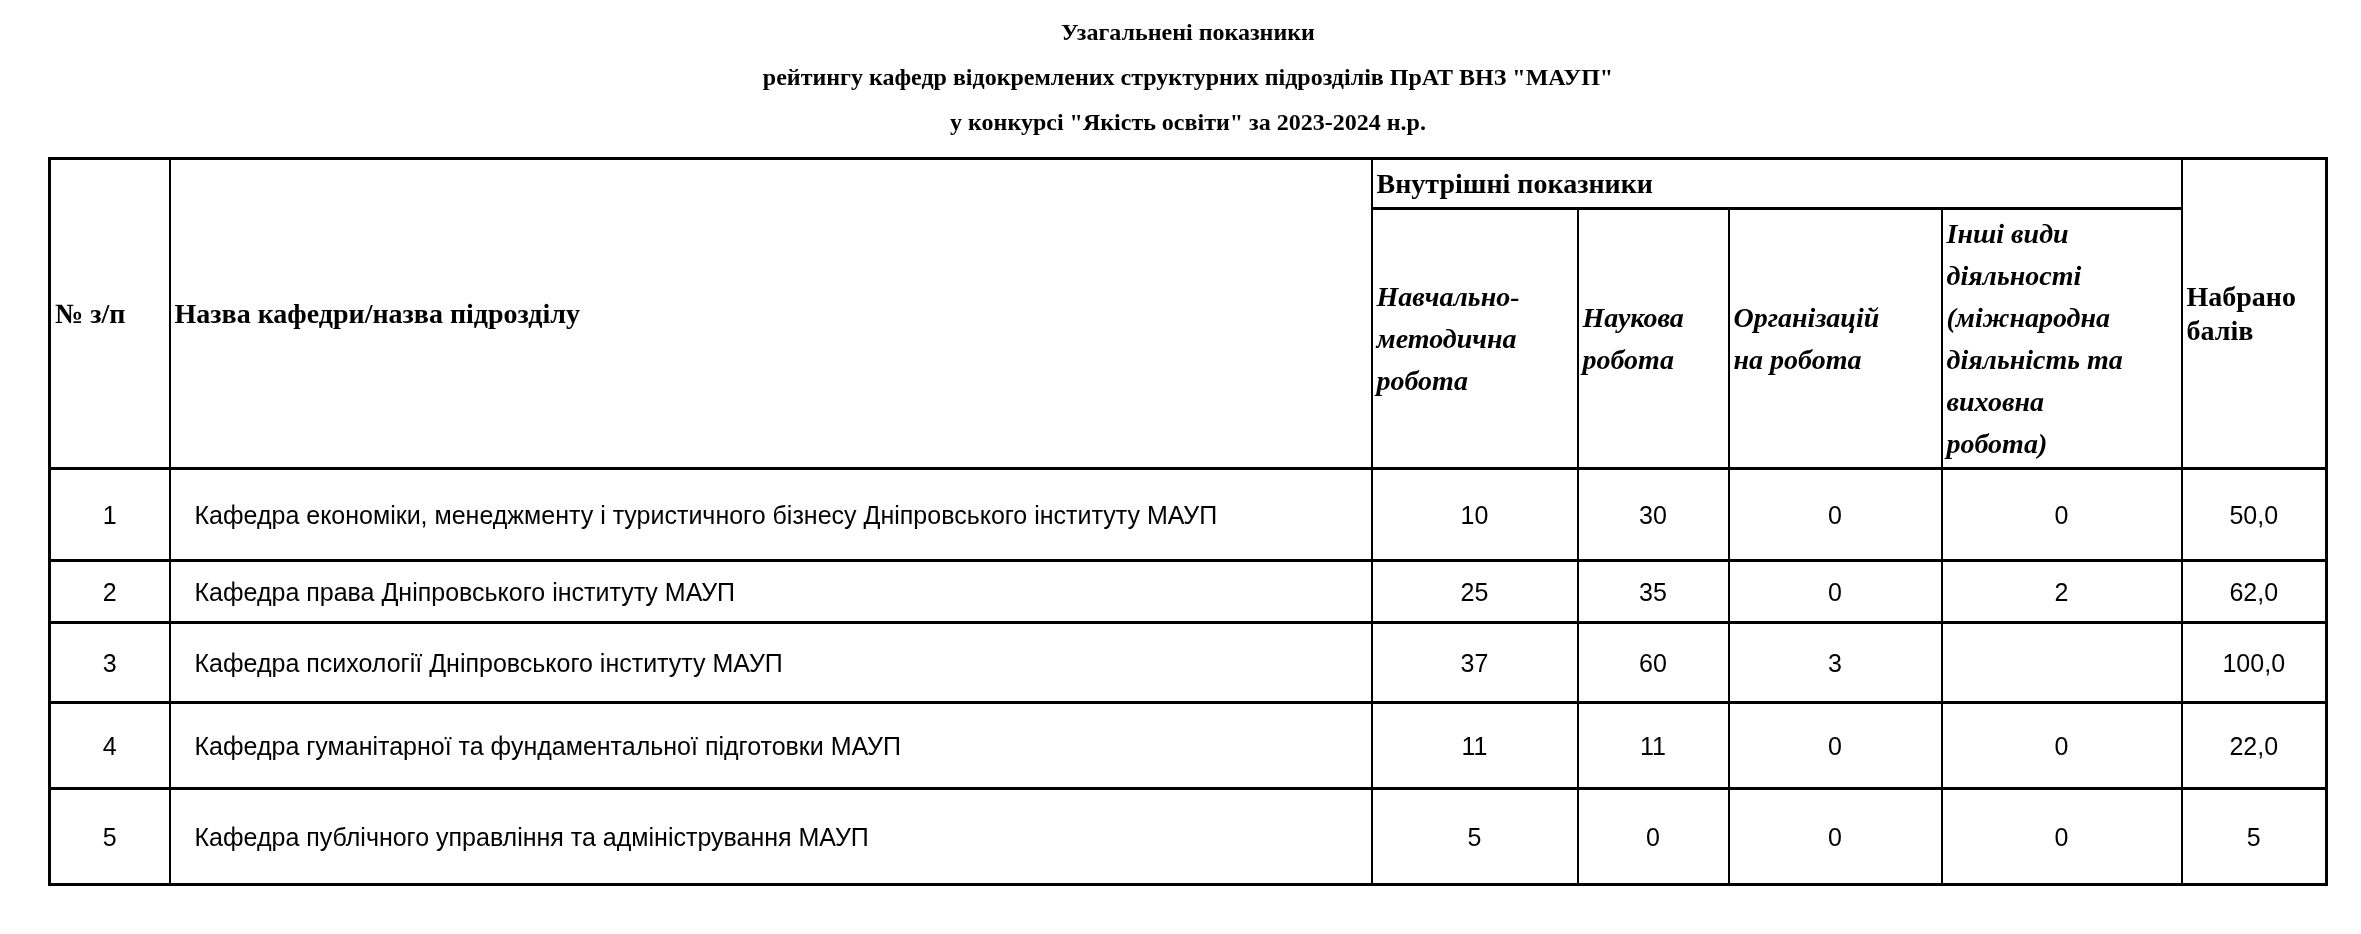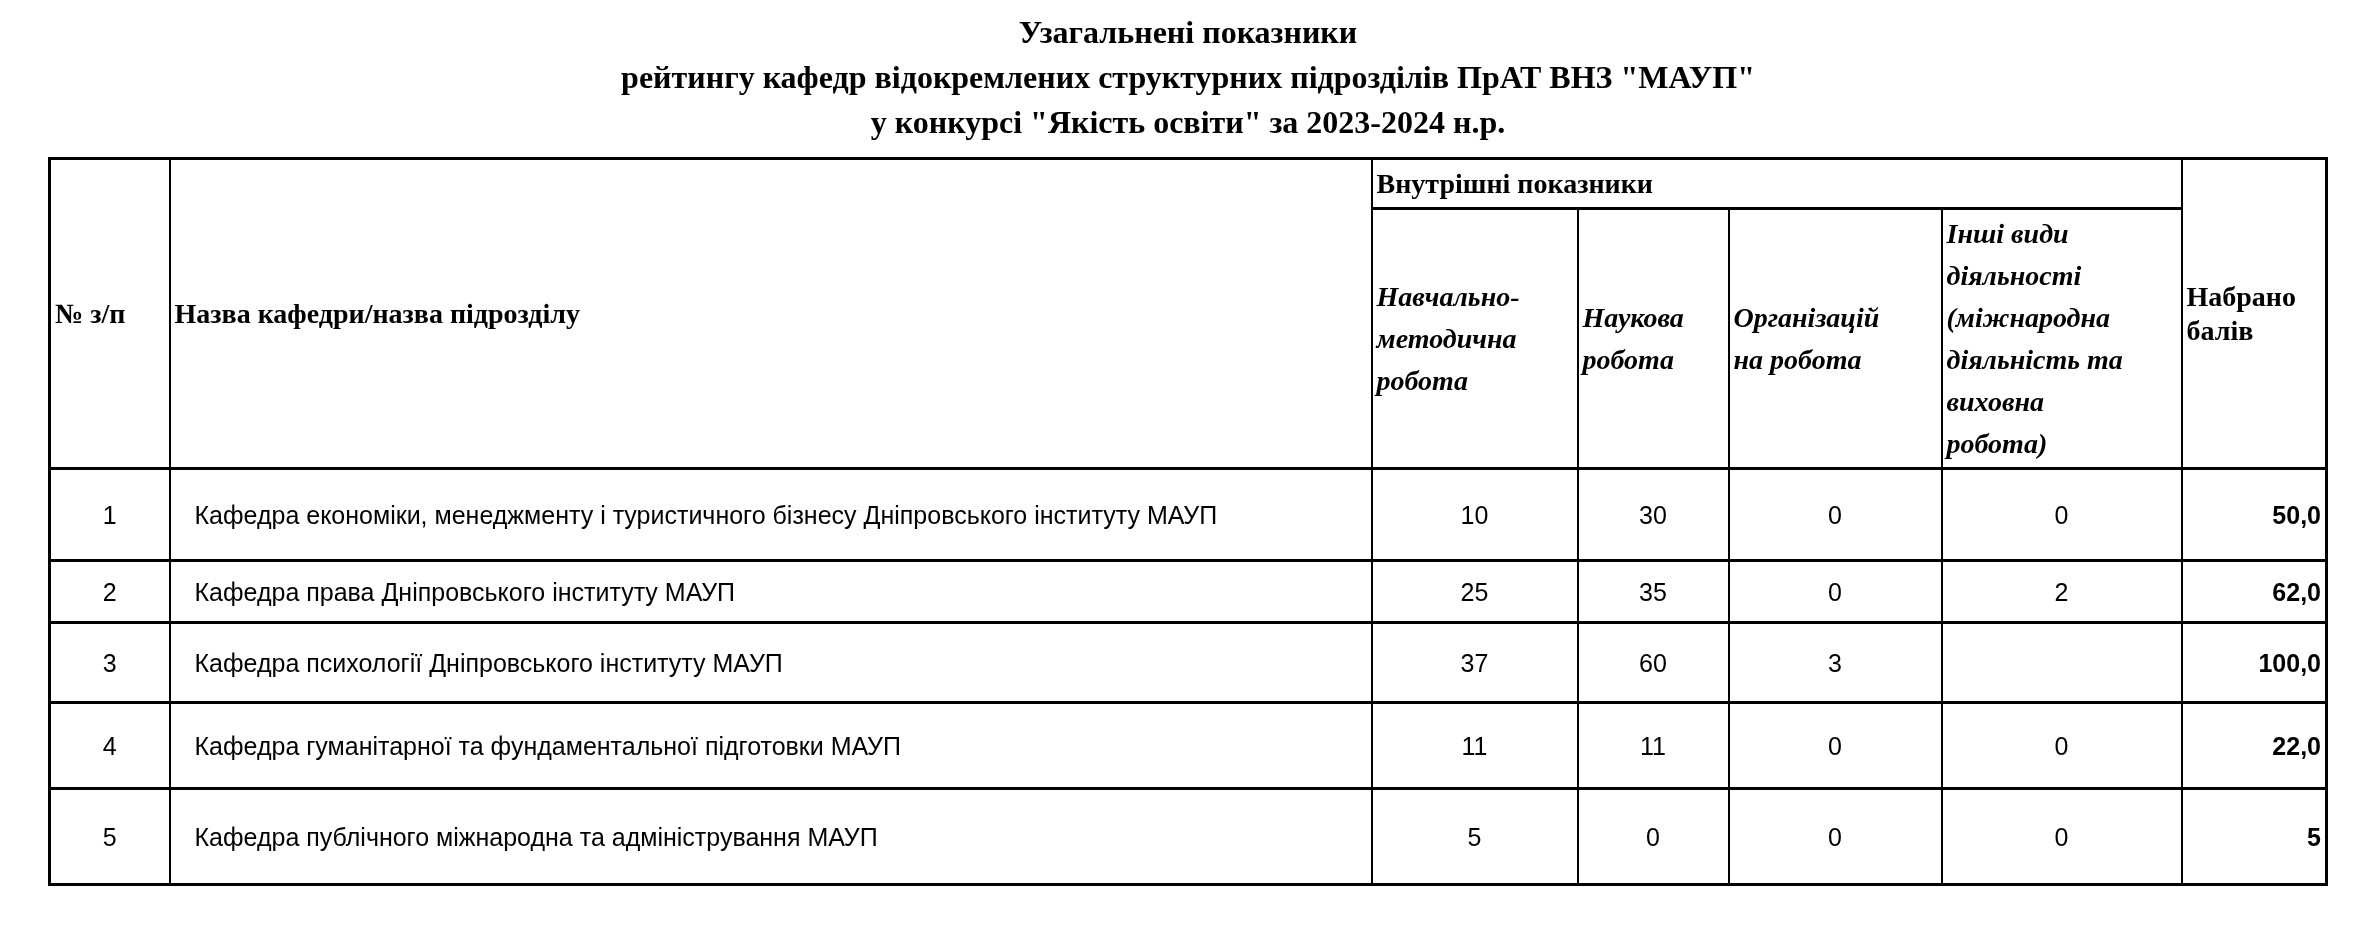--- a/index.html
+++ b/index.html
@@ -13,21 +13,21 @@
   }
   .page { width: 2361px; height: 934px; position: relative; }
 
   .title-block {
     padding-top: 10px;
     width: 2280px;
     margin-left: 48px;
     text-align: center;
     font-family: "Liberation Serif", serif;
     font-weight: bold;
-    font-size: 32px;
+    font-size: 24px;
     line-height: 45px;
     color: #000000;
   }
 
   table.rating {
     margin-left: 48px;
     margin-top: 12px;
     border-collapse: collapse;
     table-layout: fixed;
     width: 2277px;
@@ -62,21 +62,21 @@
     font-size: 25px;
     line-height: 30px;
     text-align: center;
     padding: 2px 4px;
   }
   td.name-cell {
     text-align: left;
     padding-left: 24px;
     padding-right: 10px;
   }
-  td.total-cell { font-weight: bold; text-align: right; }
+  td.total-cell { font-weight: normal; }
 
   tr.r1 { height: 92px; }
   tr.r2 { height: 62px; }
   tr.r3 { height: 80px; }
   tr.r4 { height: 86px; }
   tr.r5 { height: 96px; }
 </style>
 </head>
 <body>
 
@@ -154,21 +154,21 @@
         <td>4</td>
         <td class="name-cell">Кафедра гуманітарної та фундаментальної підготовки МАУП</td>
         <td>11</td>
         <td>11</td>
         <td>0</td>
         <td>0</td>
         <td class="total-cell">22,0</td>
       </tr>
       <tr class="r5">
         <td>5</td>
-        <td class="name-cell">Кафедра публічного міжнародна та адміністрування МАУП</td>
+        <td class="name-cell">Кафедра публічного управління та адміністрування МАУП</td>
         <td>5</td>
         <td>0</td>
         <td>0</td>
         <td>0</td>
         <td class="total-cell">5</td>
       </tr>
     </tbody>
   </table>
 
 </div>

